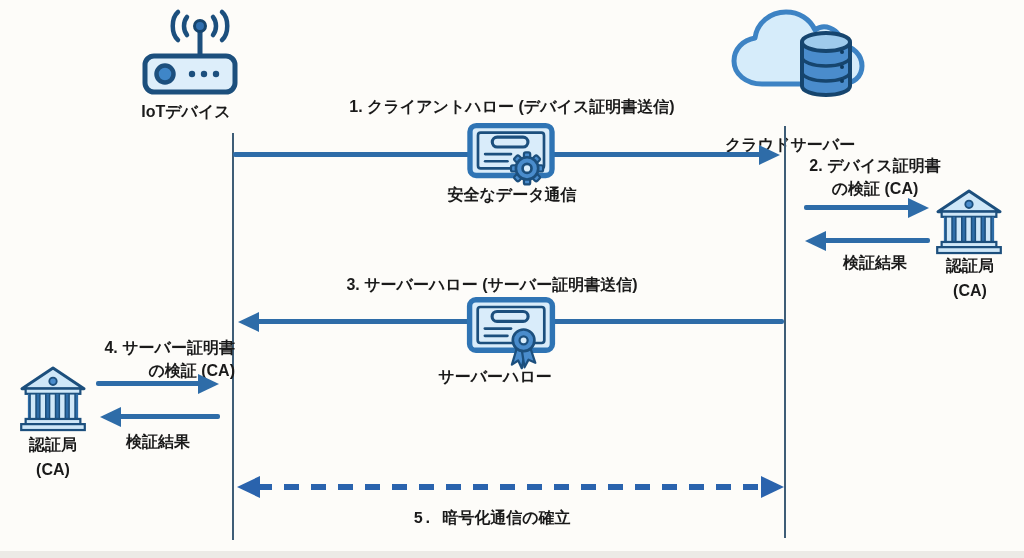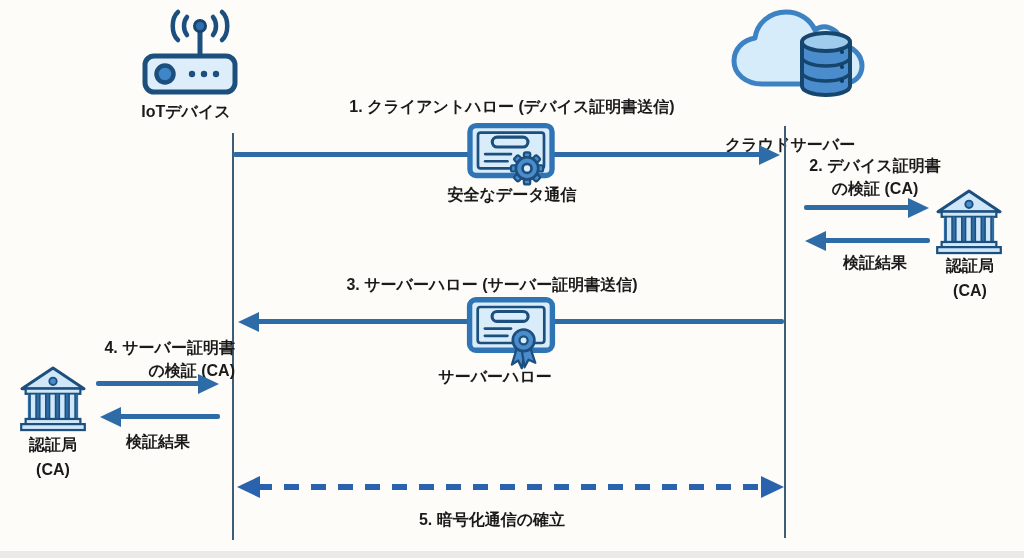--- a/index.html
+++ b/index.html
@@ -189,18 +189,18 @@
     <i class="head hl"></i>
   </div>
   <div class="label fs20" style="left:90px;top:432px;width:136px;">検証結果</div>
   <div class="label fs20" style="left:5px;top:435px;width:96px;">認証局</div>
   <div class="label fs20" style="left:5px;top:460px;width:96px;">(CA)</div>
 
   <div class="arrow dashed" style="left:257px;top:484px;width:507px;">
     <i class="head hl"></i>
     <i class="head hr"></i>
   </div>
-  <div class="label fs19 two-line" style="left:342px;top:500px;width:300px;">
+  <div class="label fs19 two-line" style="left:342px;top:500px;width:300px;font-family:Liberation Mono, monospace;">
     <div>5. 暗号化通信の確立</div>
   </div>
 
   <div class="bottom-edge"></div>
 </div>
 
 </body></html>

